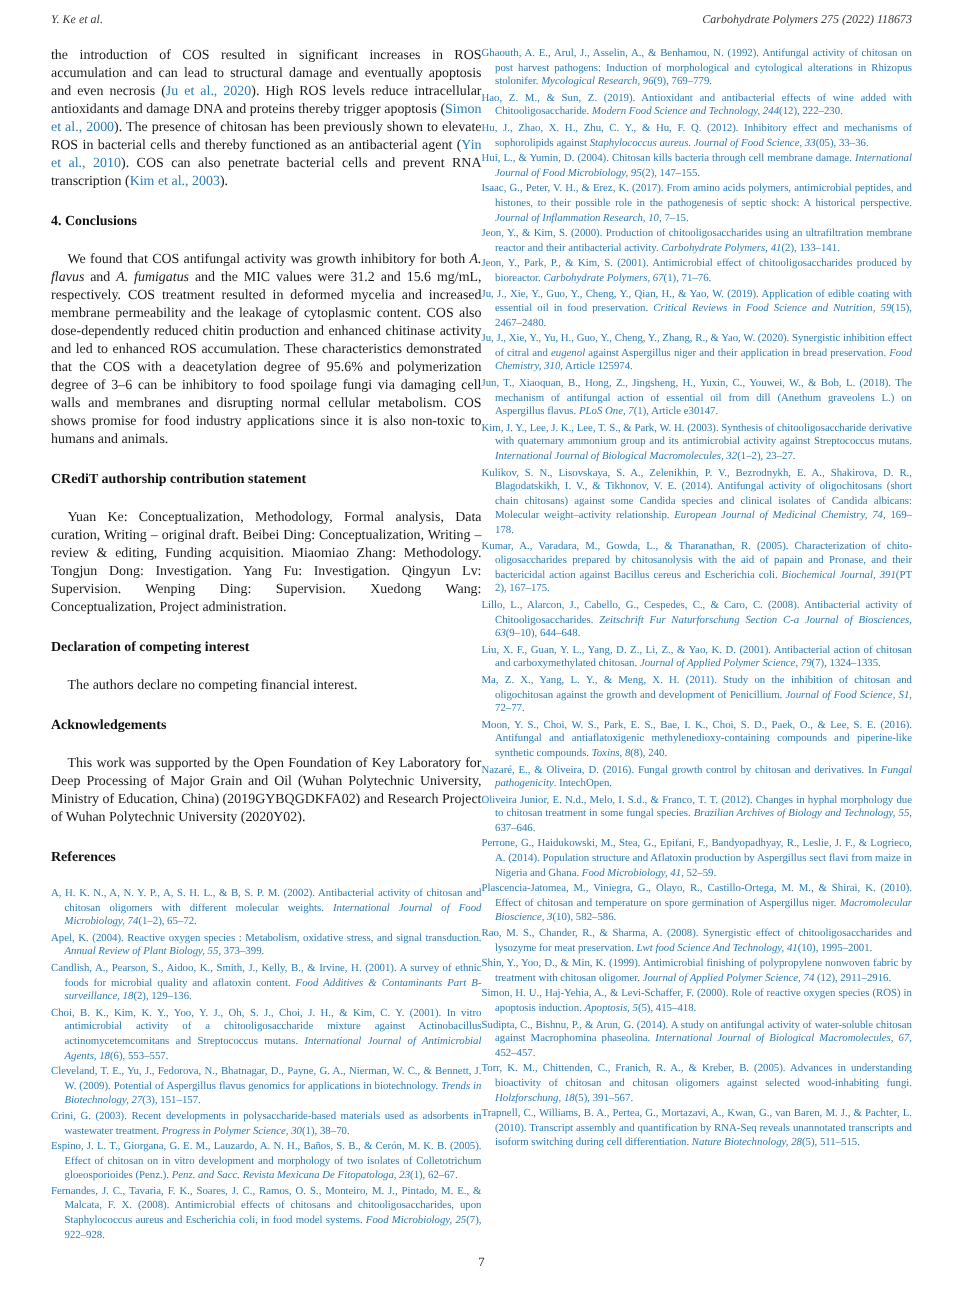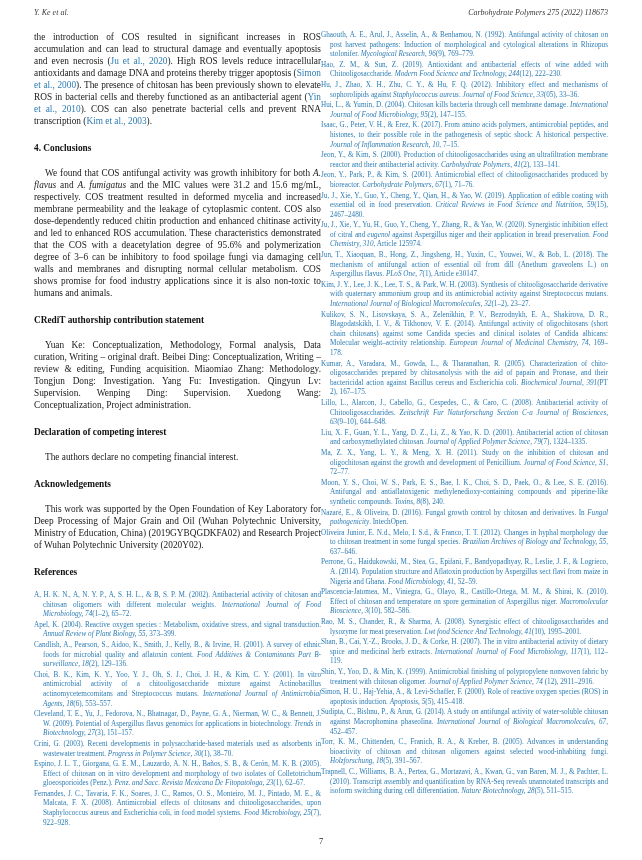--- a/index.html
+++ b/index.html
@@ -79,21 +79,20 @@
           <p class="ref"><span>Kumar, A., Varadara, M., Gowda, L., &amp; Tharanathan, R. (2005). Characterization of chito-oligosaccharides prepared by chitosanolysis with the aid of papain and Pronase, and their bactericidal action against Bacillus cereus and Escherichia coli. </span><span class="it">Biochemical Journal, 391</span><span>(PT 2), 167–175.</span></p>
           <p class="ref"><span>Lillo, L., Alarcon, J., Cabello, G., Cespedes, C., &amp; Caro, C. (2008). Antibacterial activity of Chitooligosaccharides. </span><span class="it">Zeitschrift Fur Naturforschung Section C-a Journal of Biosciences, 63</span><span>(9–10), 644–648.</span></p>
           <p class="ref"><span>Liu, X. F., Guan, Y. L., Yang, D. Z., Li, Z., &amp; Yao, K. D. (2001). Antibacterial action of chitosan and carboxymethylated chitosan. </span><span class="it">Journal of Applied Polymer Science, 79</span><span>(7), 1324–1335.</span></p>
           <p class="ref"><span>Ma, Z. X., Yang, L. Y., &amp; Meng, X. H. (2011). Study on the inhibition of chitosan and oligochitosan against the growth and development of Penicillium. </span><span class="it">Journal of Food Science, S1</span><span>, 72–77.</span></p>
           <p class="ref"><span>Moon, Y. S., Choi, W. S., Park, E. S., Bae, I. K., Choi, S. D., Paek, O., &amp; Lee, S. E. (2016). Antifungal and antiaflatoxigenic methylenedioxy-containing compounds and piperine-like synthetic compounds. </span><span class="it">Toxins, 8</span><span>(8), 240.</span></p>
           <p class="ref"><span>Nazaré, E., &amp; Oliveira, D. (2016). Fungal growth control by chitosan and derivatives. In </span><span class="it">Fungal pathogenicity</span><span>. IntechOpen.</span></p>
           <p class="ref"><span>Oliveira Junior, E. N.d., Melo, I. S.d., &amp; Franco, T. T. (2012). Changes in hyphal morphology due to chitosan treatment in some fungal species. </span><span class="it">Brazilian Archives of Biology and Technology, 55</span><span>, 637–646.</span></p>
           <p class="ref"><span>Perrone, G., Haidukowski, M., Stea, G., Epifani, F., Bandyopadhyay, R., Leslie, J. F., &amp; Logrieco, A. (2014). Population structure and Aflatoxin production by Aspergillus sect flavi from maize in Nigeria and Ghana. </span><span class="it">Food Microbiology, 41</span><span>, 52–59.</span></p>
           <p class="ref"><span>Plascencia-Jatomea, M., Viniegra, G., Olayo, R., Castillo-Ortega, M. M., &amp; Shirai, K. (2010). Effect of chitosan and temperature on spore germination of Aspergillus niger. </span><span class="it">Macromolecular Bioscience, 3</span><span>(10), 582–586.</span></p>
           <p class="ref"><span>Rao, M. S., Chander, R., &amp; Sharma, A. (2008). Synergistic effect of chitooligosaccharides and lysozyme for meat preservation. </span><span class="it">Lwt food Science And Technology, 41</span><span>(10), 1995–2001.</span></p>
-          <p class="ref"><span>Shan, B., Cai, Y.-Z., Brooks, J. D., &amp; Corke, H. (2007). The in vitro antibacterial activity of dietary spice and medicinal herb extracts. </span><span class="it">International Journal of Food Microbiology, 117</span><span>(1), 112–119.</span></p>
           <p class="ref"><span>Shin, Y., Yoo, D., &amp; Min, K. (1999). Antimicrobial finishing of polypropylene nonwoven fabric by treatment with chitosan oligomer. </span><span class="it">Journal of Applied Polymer Science, 74</span><span> (12), 2911–2916.</span></p>
           <p class="ref"><span>Simon, H. U., Haj-Yehia, A., &amp; Levi-Schaffer, F. (2000). Role of reactive oxygen species (ROS) in apoptosis induction. </span><span class="it">Apoptosis, 5</span><span>(5), 415–418.</span></p>
           <p class="ref"><span>Sudipta, C., Bishnu, P., &amp; Arun, G. (2014). A study on antifungal activity of water-soluble chitosan against Macrophomina phaseolina. </span><span class="it">International Journal of Biological Macromolecules, 67</span><span>, 452–457.</span></p>
           <p class="ref"><span>Torr, K. M., Chittenden, C., Franich, R. A., &amp; Kreber, B. (2005). Advances in understanding bioactivity of chitosan and chitosan oligomers against selected wood-inhabiting fungi. </span><span class="it">Holzforschung, 18</span><span>(5), 391–567.</span></p>
           <p class="ref"><span>Trapnell, C., Williams, B. A., Pertea, G., Mortazavi, A., Kwan, G., van Baren, M. J., &amp; Pachter, L. (2010). Transcript assembly and quantification by RNA-Seq reveals unannotated transcripts and isoform switching during cell differentiation. </span><span class="it">Nature Biotechnology, 28</span><span>(5), 511–515.</span></p>
         </div>
     </div>
 
   </div>
 

